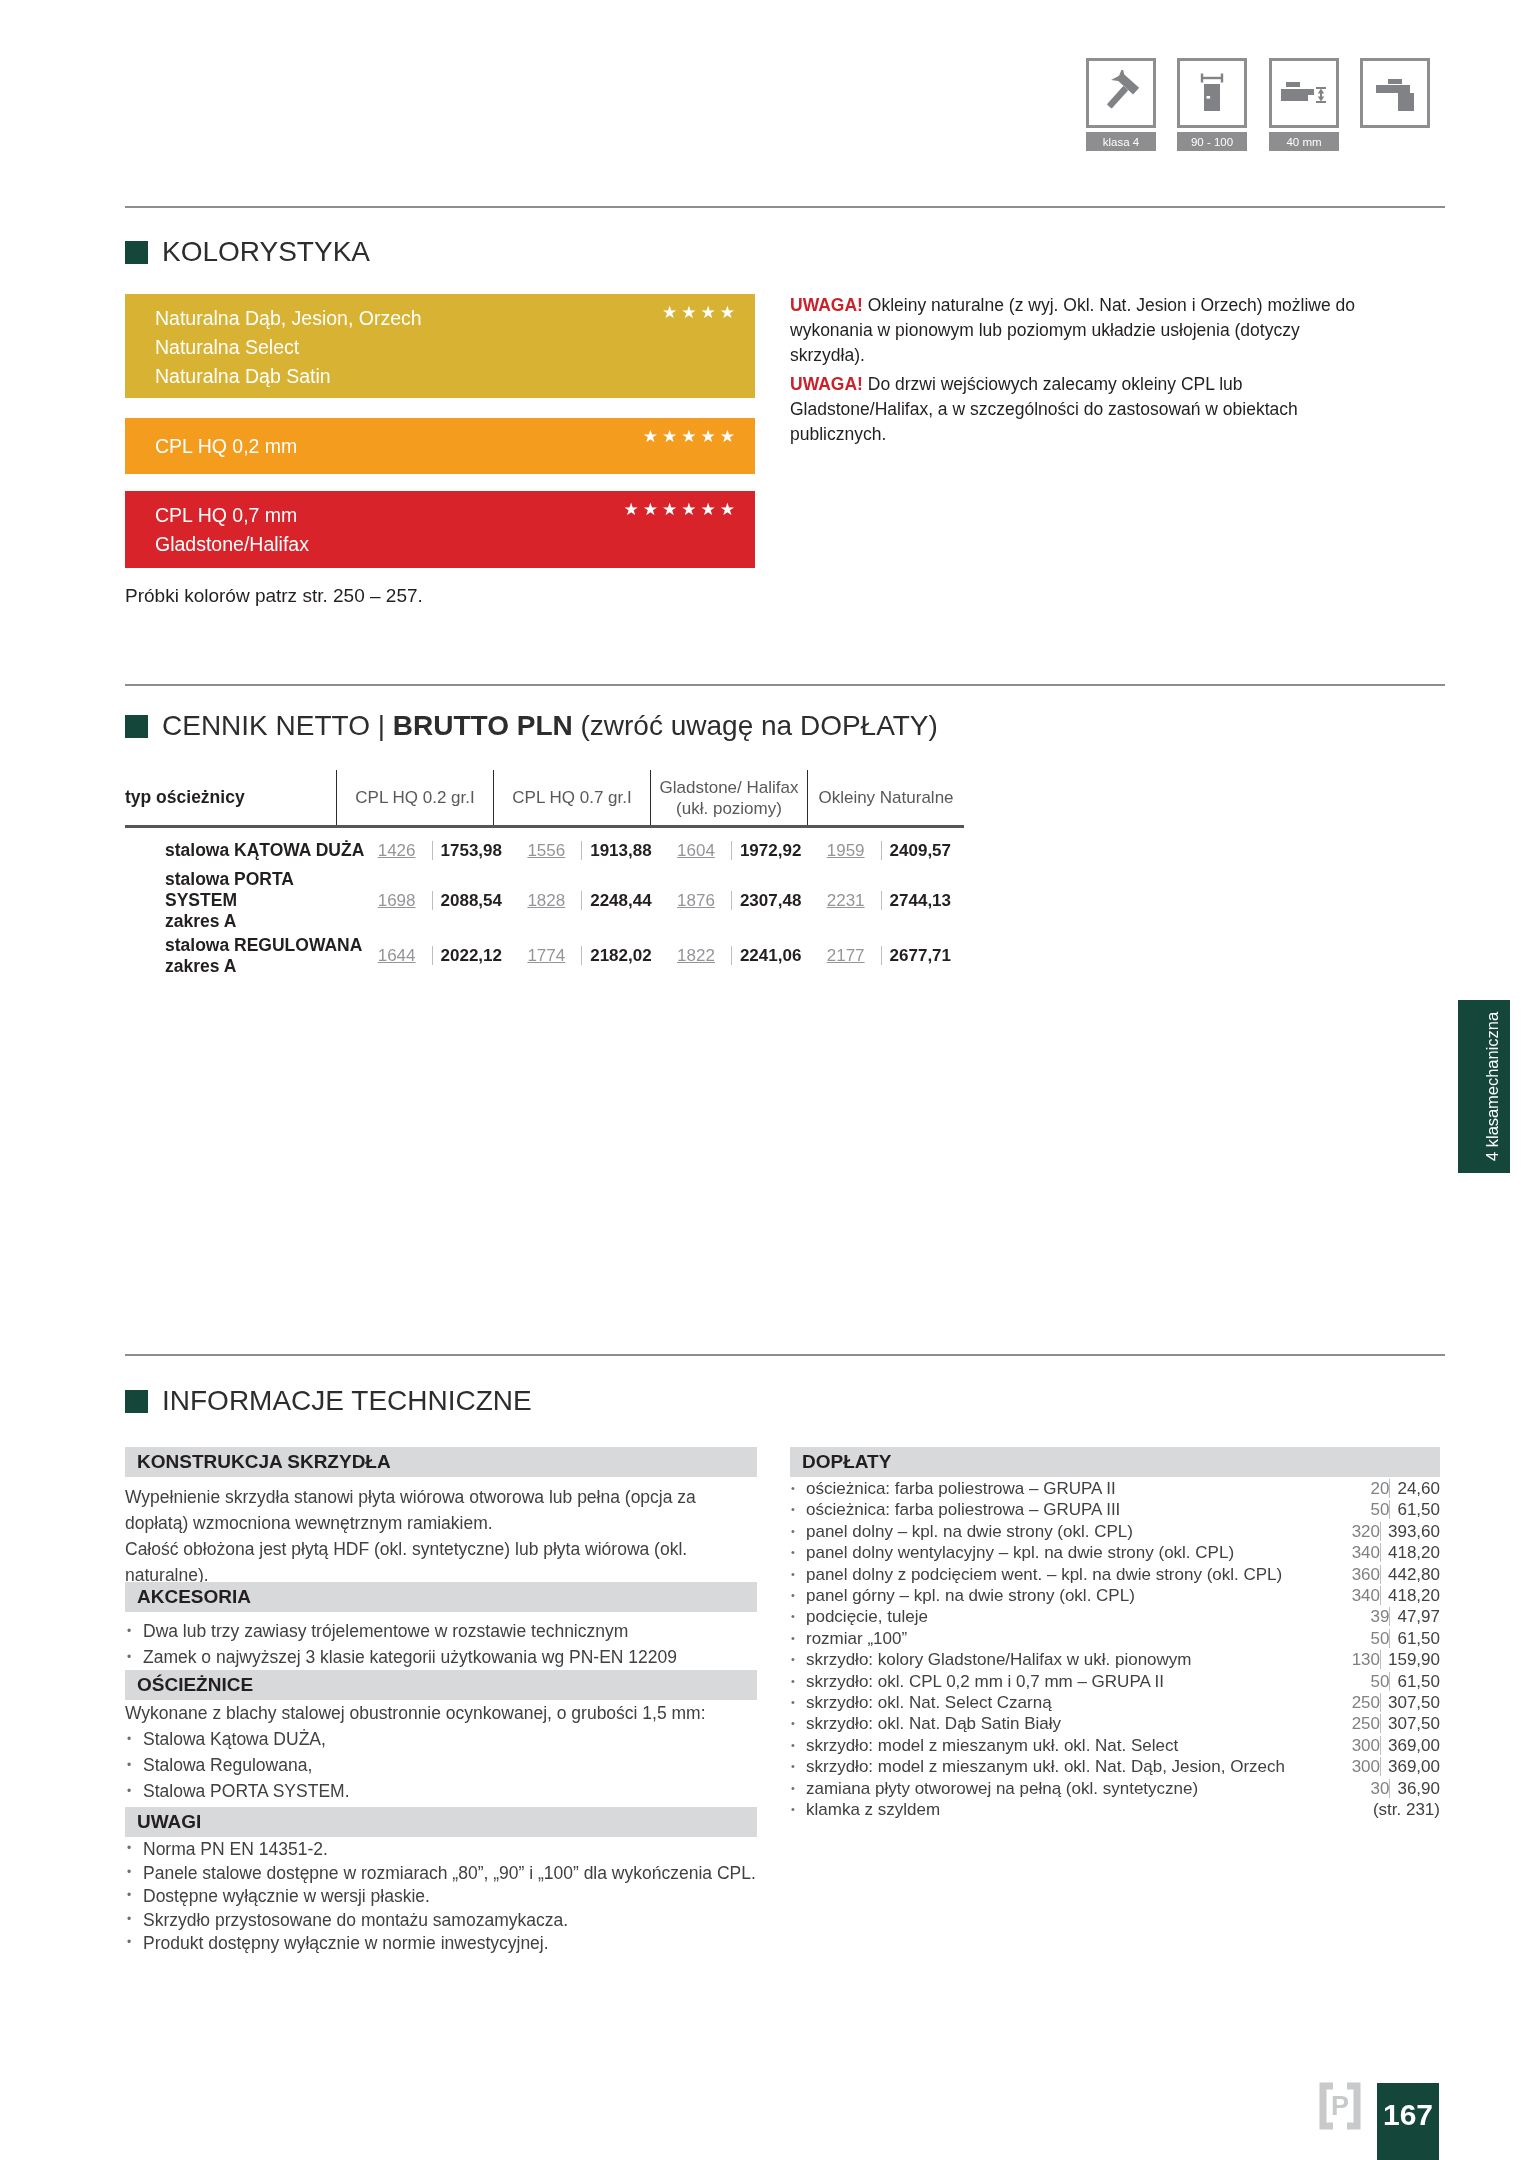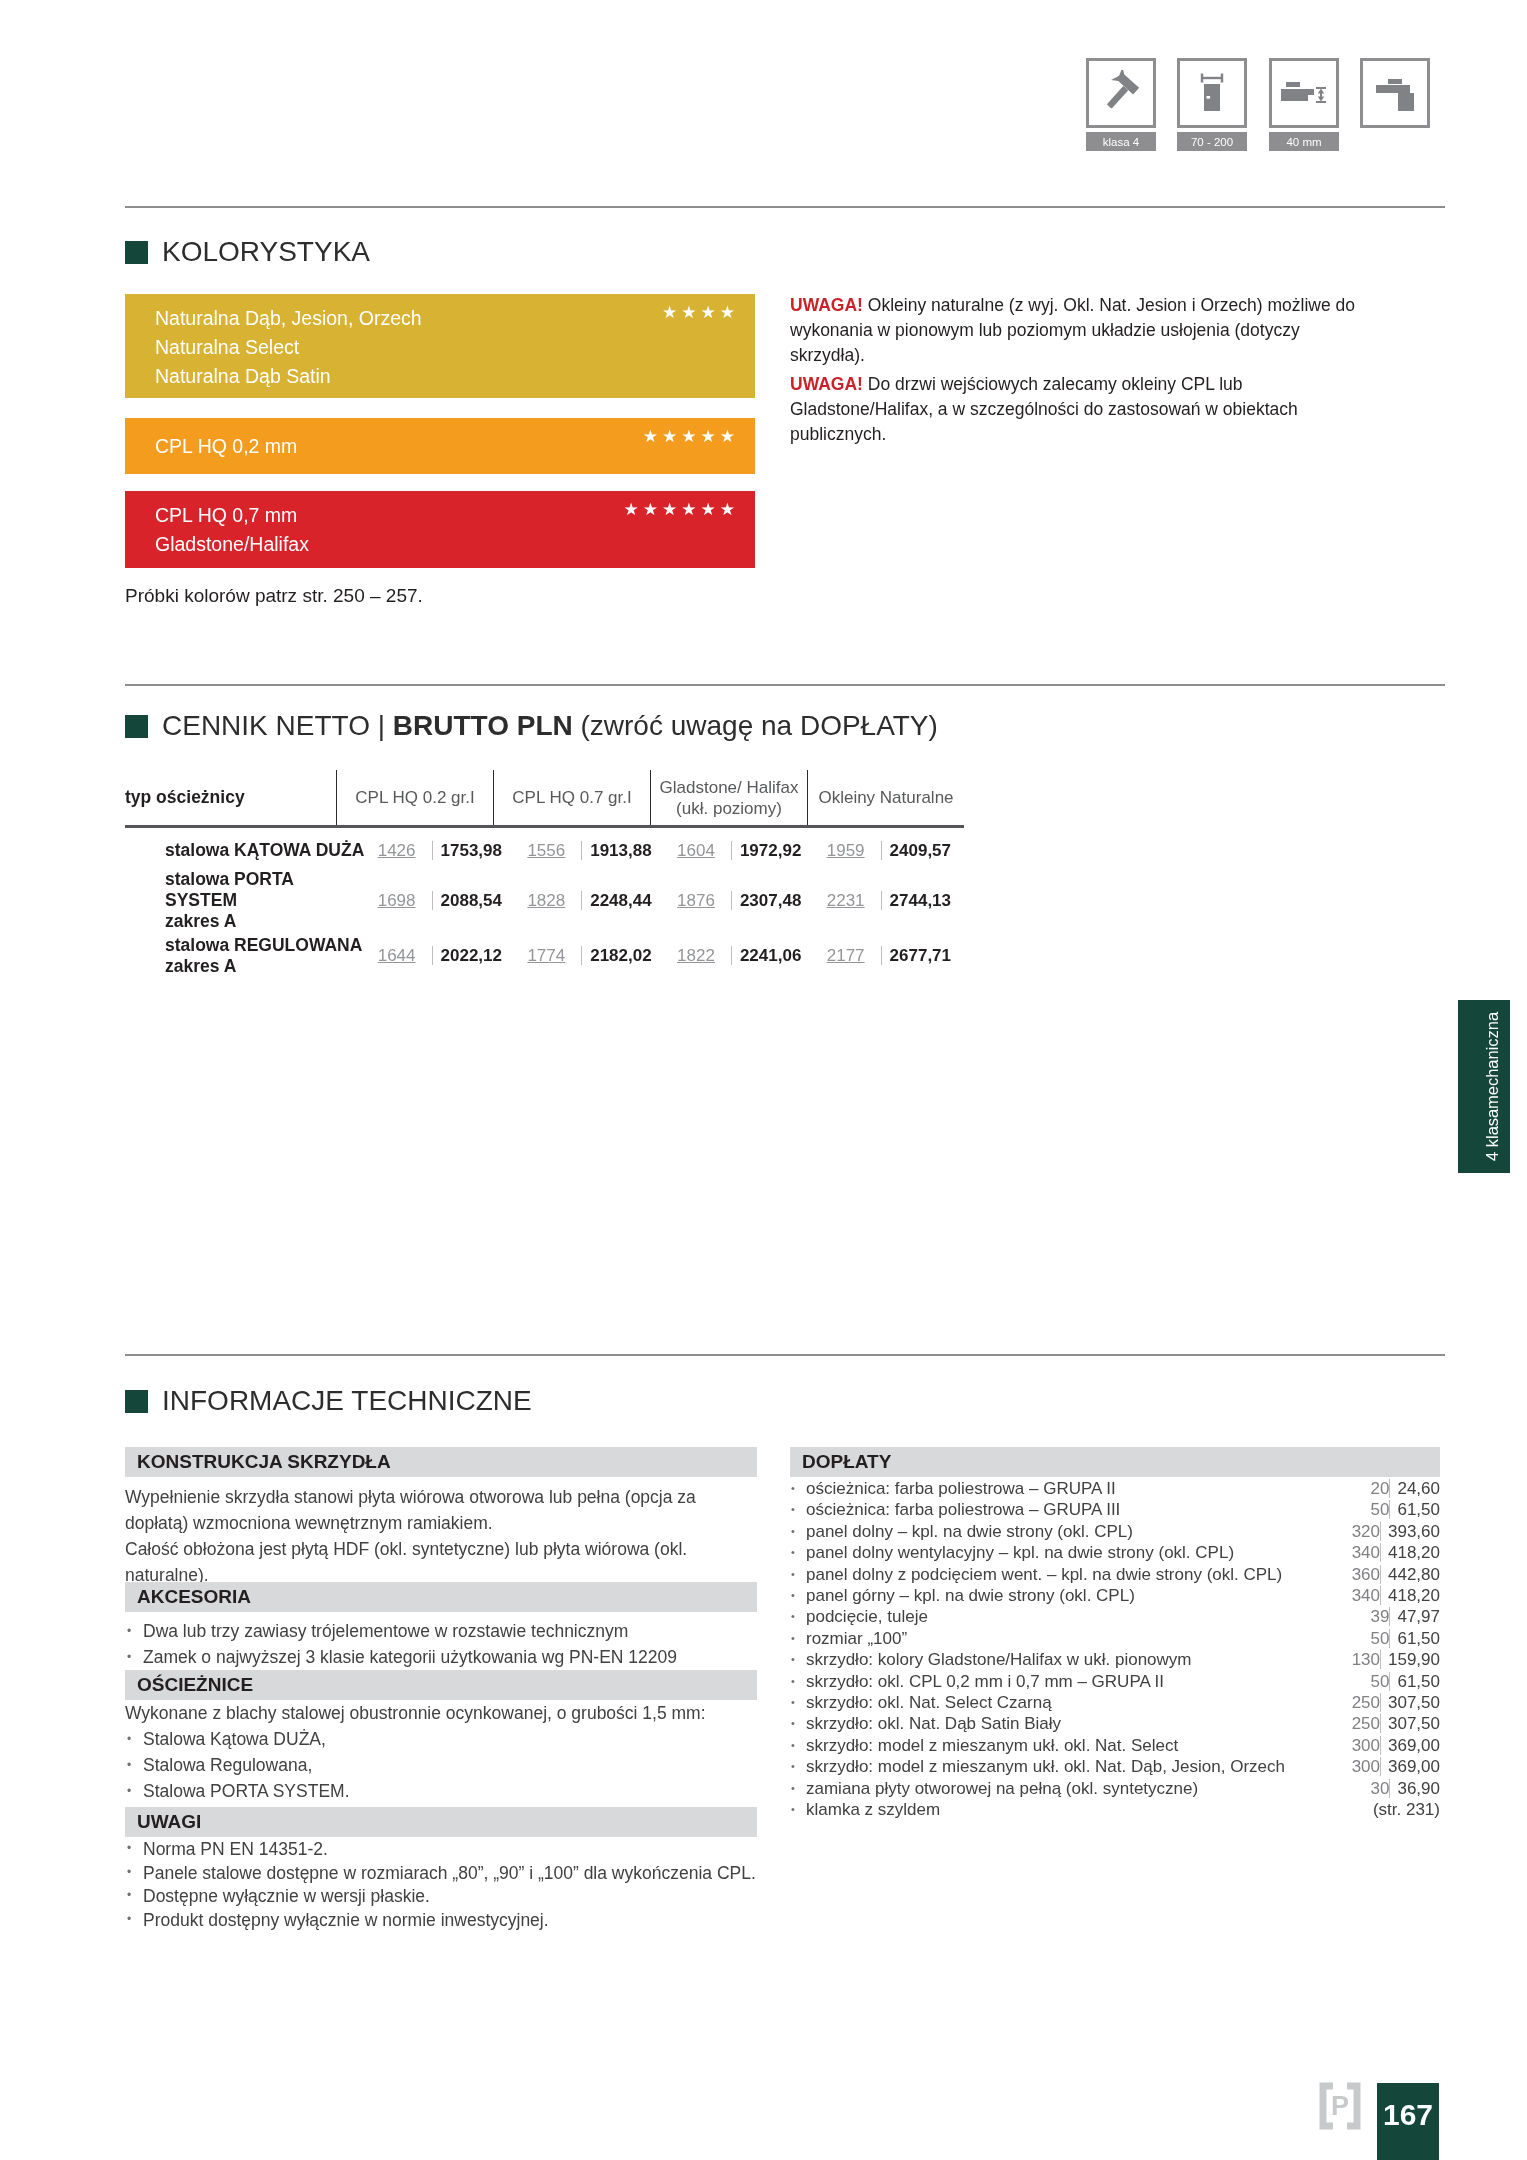--- a/index.html
+++ b/index.html
@@ -104,21 +104,21 @@
       <svg width="46" height="46" viewBox="0 0 46 46">
         <g stroke="#808285" stroke-width="2.4">
           <line x1="13" y1="8" x2="33" y2="8"></line>
           <line x1="13" y1="3.5" x2="13" y2="12.5"></line>
           <line x1="33" y1="3.5" x2="33" y2="12.5"></line>
         </g>
         <rect x="15" y="14" width="16" height="27" fill="#808285"></rect>
         <rect x="17.5" y="26" width="3.6" height="2.6" fill="#ffffff"></rect>
       </svg>
     </div>
-    <div class="badge-label">70 - 200</div>
+    <div class="badge-label">90 - 100</div>
   </div>
 
   <div class="badge" style="left:1269px">
     <div class="badge-box">
       <svg width="50" height="46" viewBox="0 0 50 46">
         <g fill="#808285">
           <rect x="7" y="12" width="14" height="5"></rect>
           <polygon points="2,19 35,19 35,25 29,25 29,31 2,31"></polygon>
         </g>
         <g stroke="#808285" stroke-width="2">
@@ -264,20 +264,21 @@
     <div class="bullet-line">Stalowa Kątowa DUŻA,</div>
     <div class="bullet-line">Stalowa Regulowana,</div>
     <div class="bullet-line">Stalowa PORTA SYSTEM.</div>
   </div>
 
   <div class="col-left bar" style="top:1807px">UWAGI</div>
   <div class="col-left tight" style="top:1838px">
     <div class="bullet-line">Norma PN EN 14351-2.</div>
     <div class="bullet-line">Panele stalowe dostępne w rozmiarach „80”, „90” i „100” dla wykończenia CPL.</div>
     <div class="bullet-line">Dostępne wyłącznie w wersji płaskie.</div>
+    <div class="bullet-line">Skrzydło przystosowane do montażu samozamykacza.</div>
     <div class="bullet-line">Produkt dostępny wyłącznie w normie inwestycyjnej.</div>
   </div>
 
   <div class="col-right bar" style="top:1447px">DOPŁATY</div>
   <div class="col-right" style="top:1478px">
     <div class="dop-item">
         <span class="dop-label">ościeżnica: farba poliestrowa – GRUPA II</span>
         <span class="dop-price"><span class="n">20</span><span class="b">24,60</span></span>
       </div>
     <div class="dop-item">

